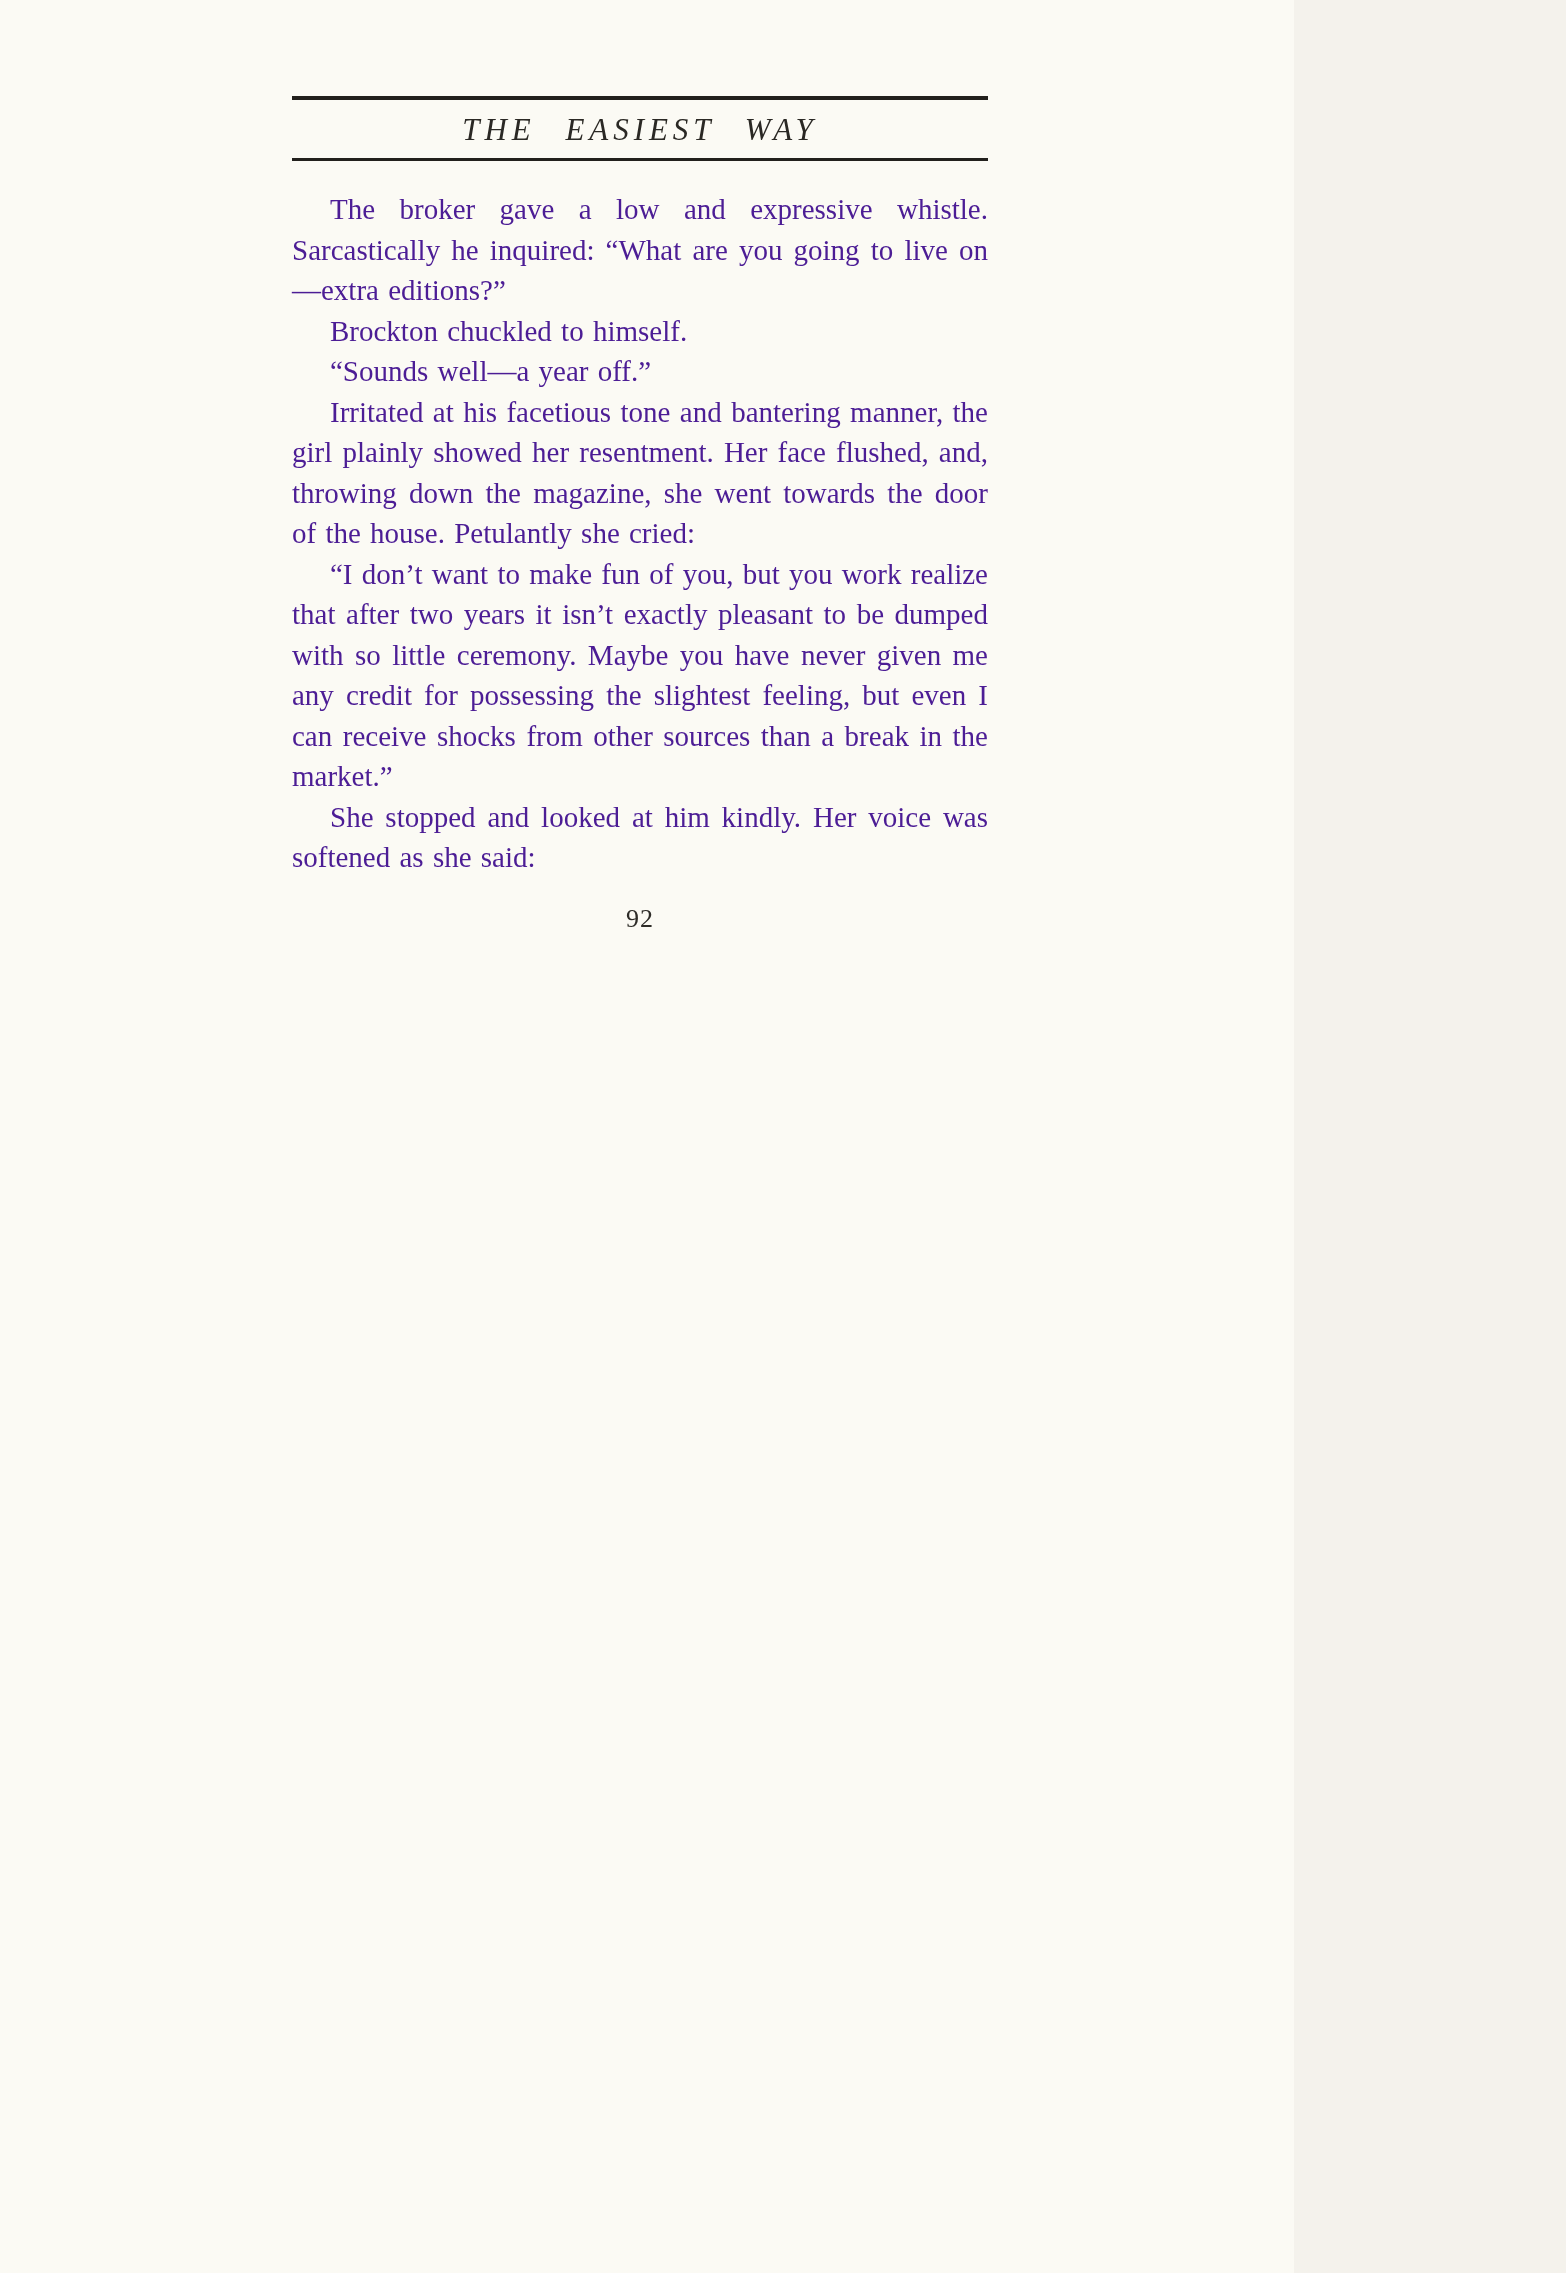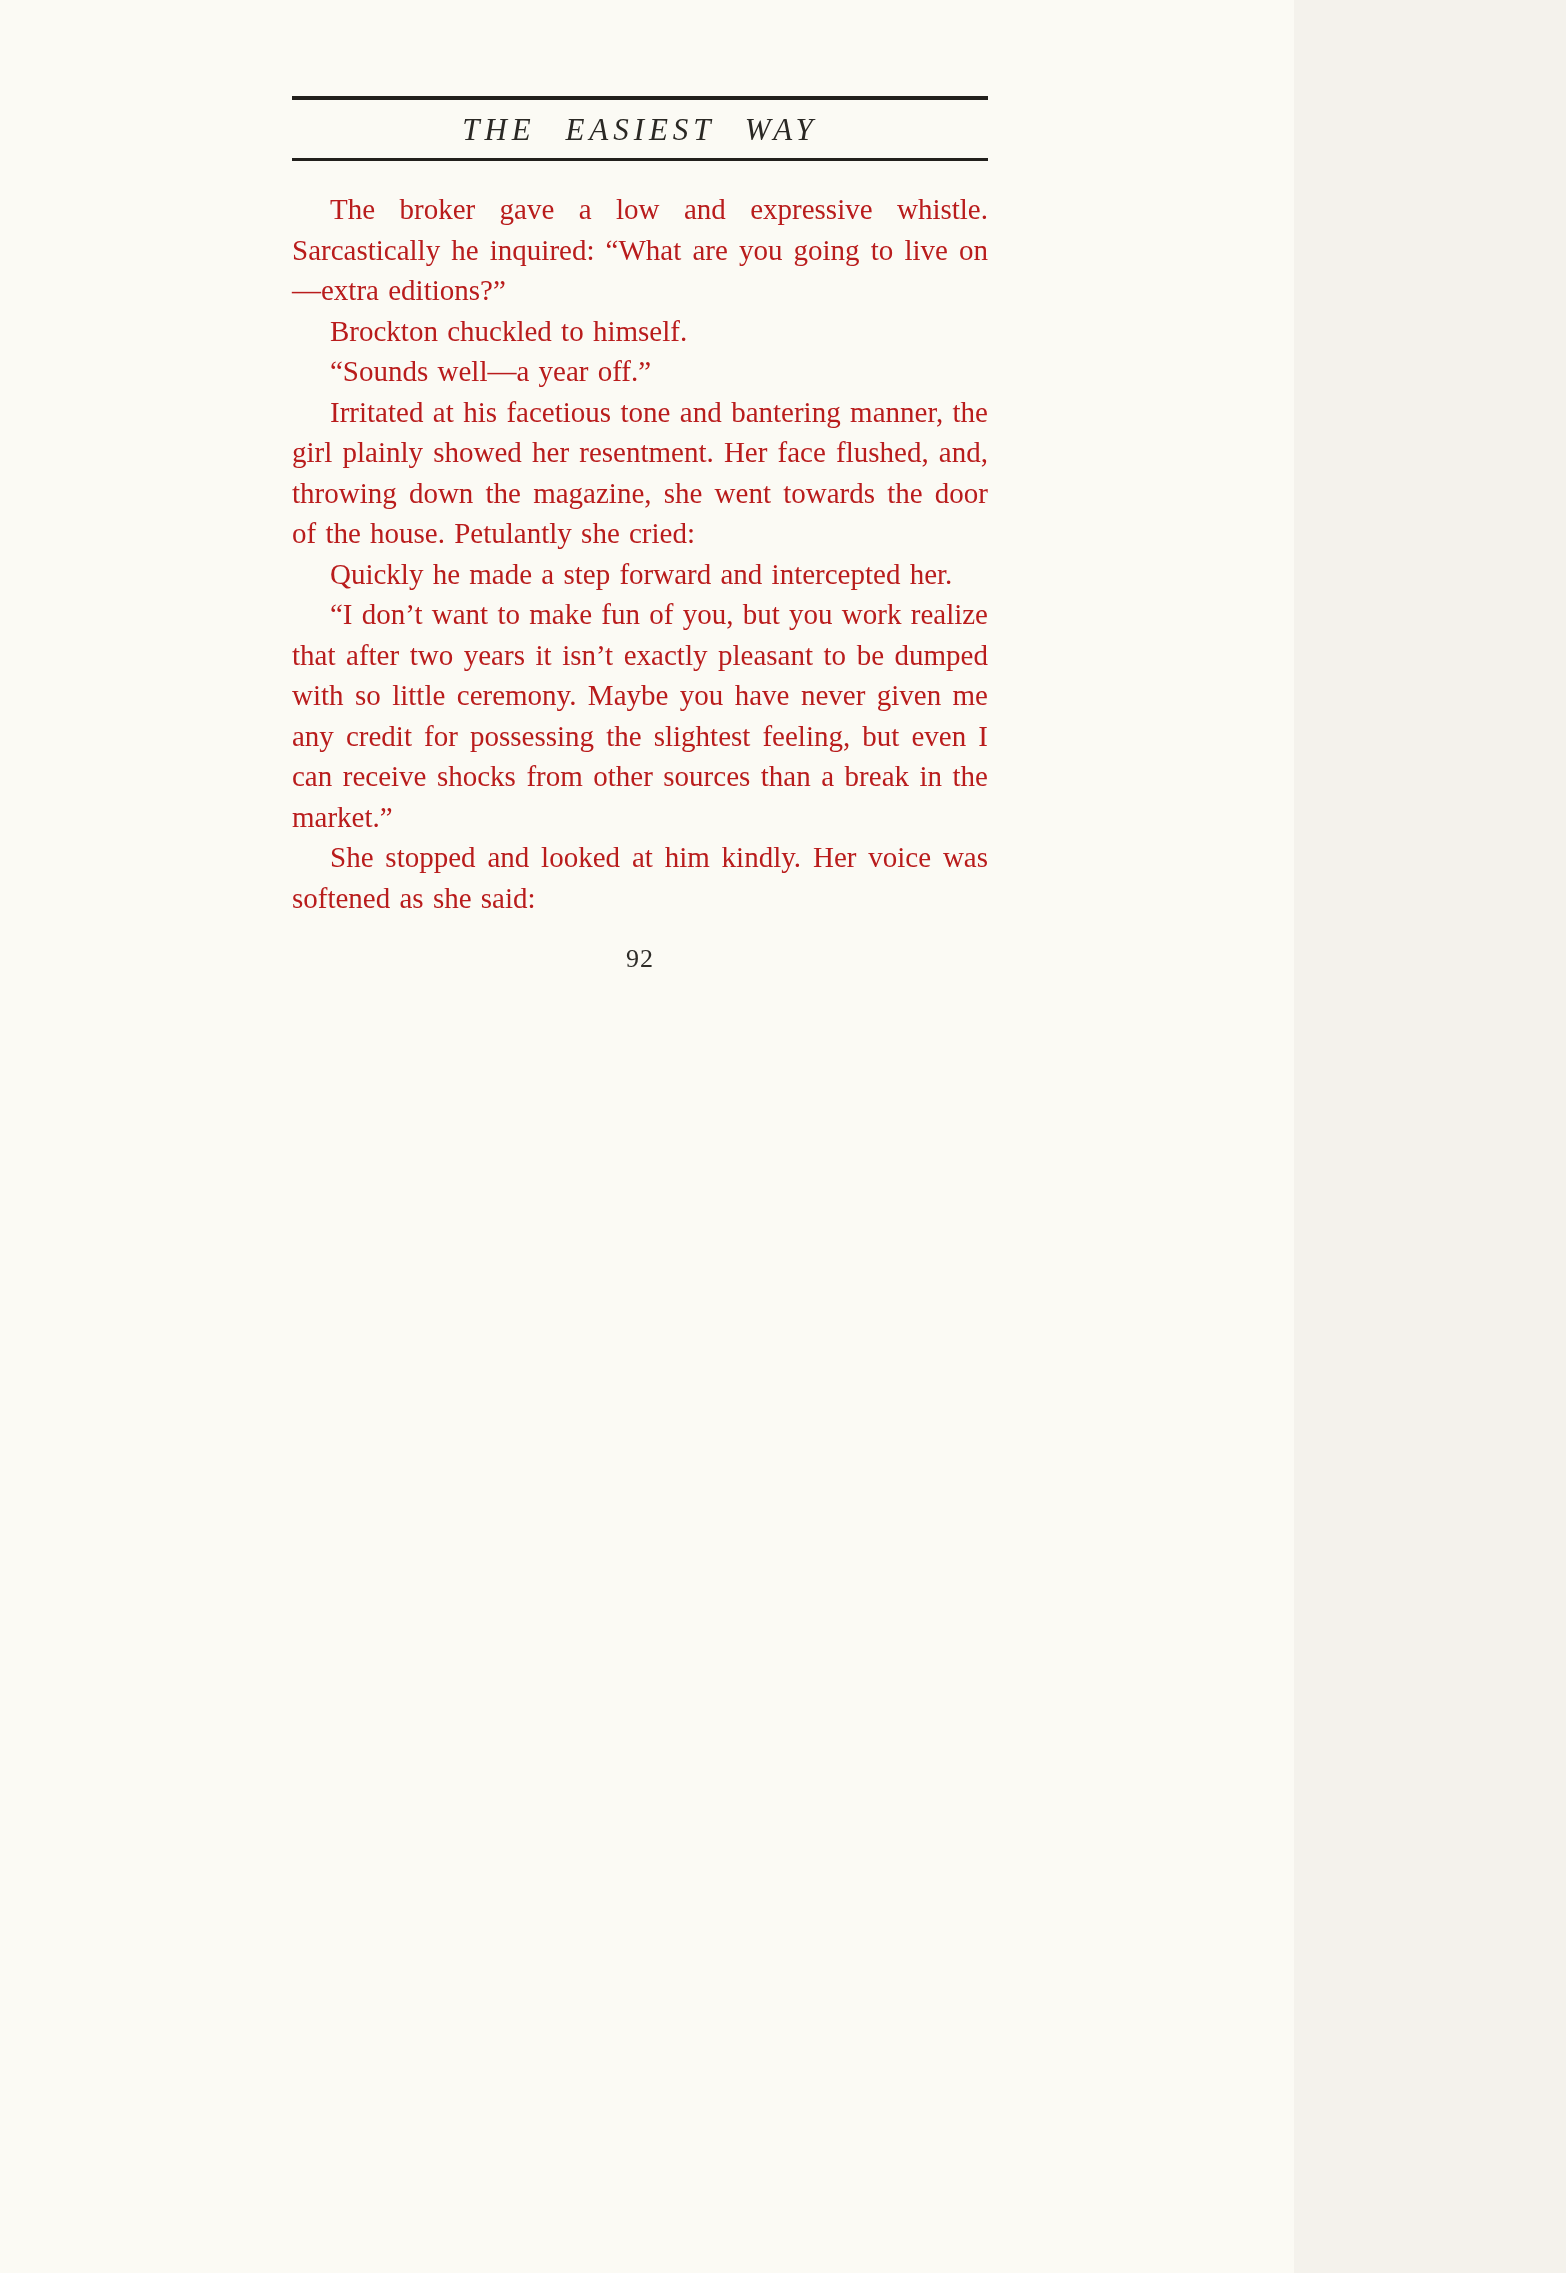--- a/index.html
+++ b/index.html
@@ -44,21 +44,21 @@
     color: #2a2824;
     padding: 2px 0 2px 0;
   }
   .body-text p {
     margin: 0;
     text-indent: 38px;
     font-size: 29px;
     line-height: 40.5px;
     text-align: justify;
     word-spacing: 2px;
-    color: #b91c1c;
+    color: #4c1d95;
   }
   .page-number {
     text-align: center;
     font-size: 26px;
     letter-spacing: 1px;
     margin-top: 26px;
     color: #2e2c28;
   }
 </style>
 </head>
@@ -71,21 +71,20 @@
       <div class="rule-top"></div>
       <div class="head-title">THE EASIEST WAY</div>
       <div class="rule-bottom"></div>
     </div>
 
     <div class="body-text">
       <p>The broker gave a low and expressive whistle. Sarcastically he inquired: “What are you going to live on—extra editions?”</p>
       <p>Brockton chuckled to himself.</p>
       <p>“Sounds well—a year off.”</p>
       <p>Irritated at his facetious tone and bantering manner, the girl plainly showed her resentment. Her face flushed, and, throwing down the magazine, she went towards the door of the house. Petulantly she cried:</p>
-      <p>Quickly he made a step forward and intercepted her.</p>
       <p>“I don’t want to make fun of you, but you work realize that after two years it isn’t exactly pleasant to be dumped with so little ceremony. Maybe you have never given me any credit for possessing the slightest feeling, but even I can receive shocks from other sources than a break in the market.”</p>
       <p>She stopped and looked at him kindly. Her voice was softened as she said:</p>
     </div>
 
     <div class="page-number">92</div>
 
   </div>
 </div>
 
 </body></html>

